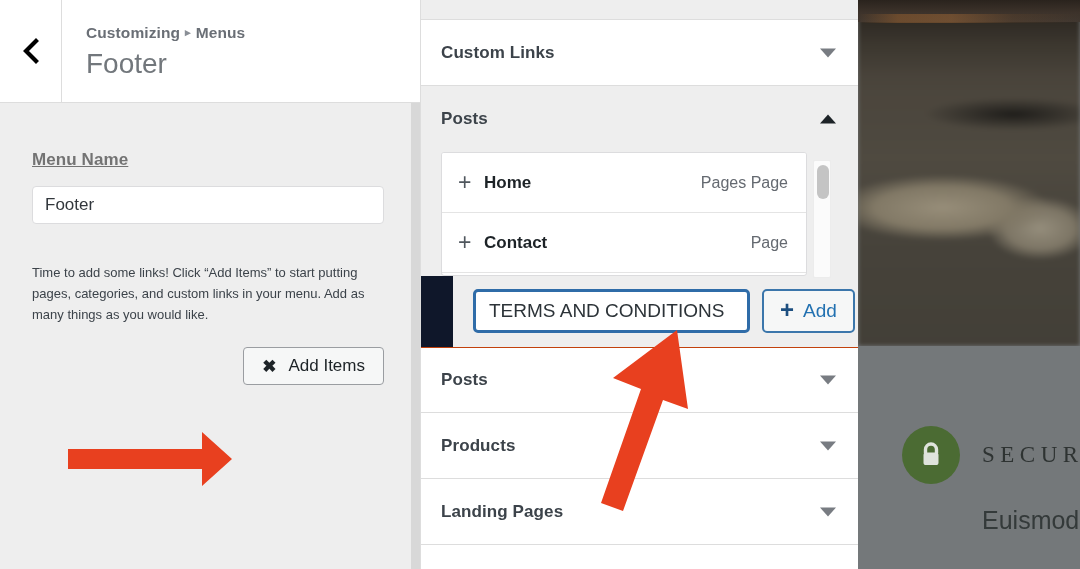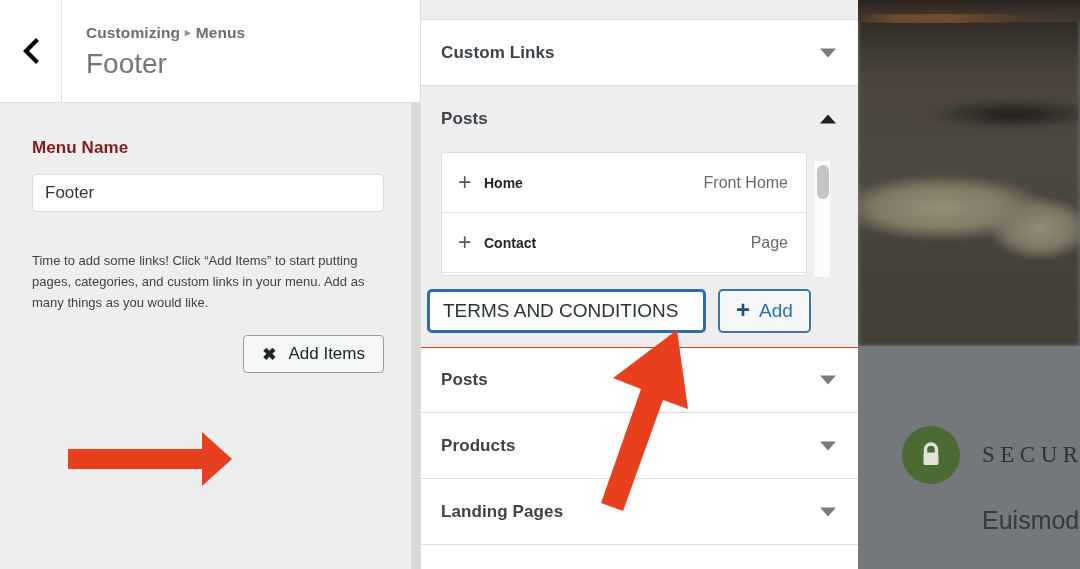--- a/index.html
+++ b/index.html
@@ -75,24 +75,25 @@
 
   .left-body {
     flex: 1;
     padding: 0 32px;
     position: relative;
     background: #eeeeee;
   }
   .menu-name-label {
     font-size: 17px;
     font-weight: bold;
-    color: #7f1d1d;
-    margin-top: 35px;
+    color: #737373;
+    margin-top: 47px;
     margin-bottom: 16px;
     letter-spacing: 0.1px;
+    text-decoration: underline;
   }
   .menu-name-input {
     display: block;
     width: 352px;
     height: 38px;
     padding: 0 12px;
     font-size: 17px;
     font-family: "Liberation Sans", sans-serif;
     color: #32373c;
     background: #ffffff;
@@ -212,21 +213,21 @@
   .plus-glyph {
     width: 26px;
     flex: 0 0 26px;
     font-size: 23px;
     font-weight: 300;
     color: #50575e;
     line-height: 1;
     text-align: left;
   }
   .page-title-txt {
-    font-size: 14px;
+    font-size: 17px;
     font-weight: bold;
     color: #1d2327;
     flex: 1;
   }
   .page-type-txt {
     font-size: 16px;
     color: #646970;
   }
   .pages-scrollbar {
     position: absolute;
@@ -244,22 +245,23 @@
     width: 12px; height: 34px;
     background: #c4c4c4;
     border-radius: 6px;
     cursor: pointer;
   }
 
   .link-add-row {
     display: flex;
     align-items: flex-start;
     gap: 12px;
-    padding: 13px 20px 14px 6px;
+    padding: 13px 20px 14px 20px;
     background: #eeeeee;
+    margin-left: 32px;
   }
   .link-input {
     width: 279px;
     height: 44px;
     padding: 0 13px;
     font-size: 19px;
     font-family: "Liberation Sans", sans-serif;
     color: #2c3338;
     background: #ffffff;
     border: 3px solid #2f6ca8;
@@ -432,21 +434,21 @@
     <div class="accordion-head open">
       <span class="acc-title">Posts</span>
       <span class="acc-arrow up"></span>
     </div>
 
     <div class="pages-body">
       <div class="pages-list-wrap">
         <div class="page-row">
           <span class="plus-glyph">+</span>
           <span class="page-title-txt">Home</span>
-          <span class="page-type-txt">Front Home</span>
+          <span class="page-type-txt">Pages Page</span>
         </div>
         <div class="page-row">
           <span class="plus-glyph">+</span>
           <span class="page-title-txt">Contact</span>
           <span class="page-type-txt">Page</span>
         </div>
       </div>
       <div class="pages-scrollbar">
         <div class="pages-scroll-thumb"></div>
       </div>

